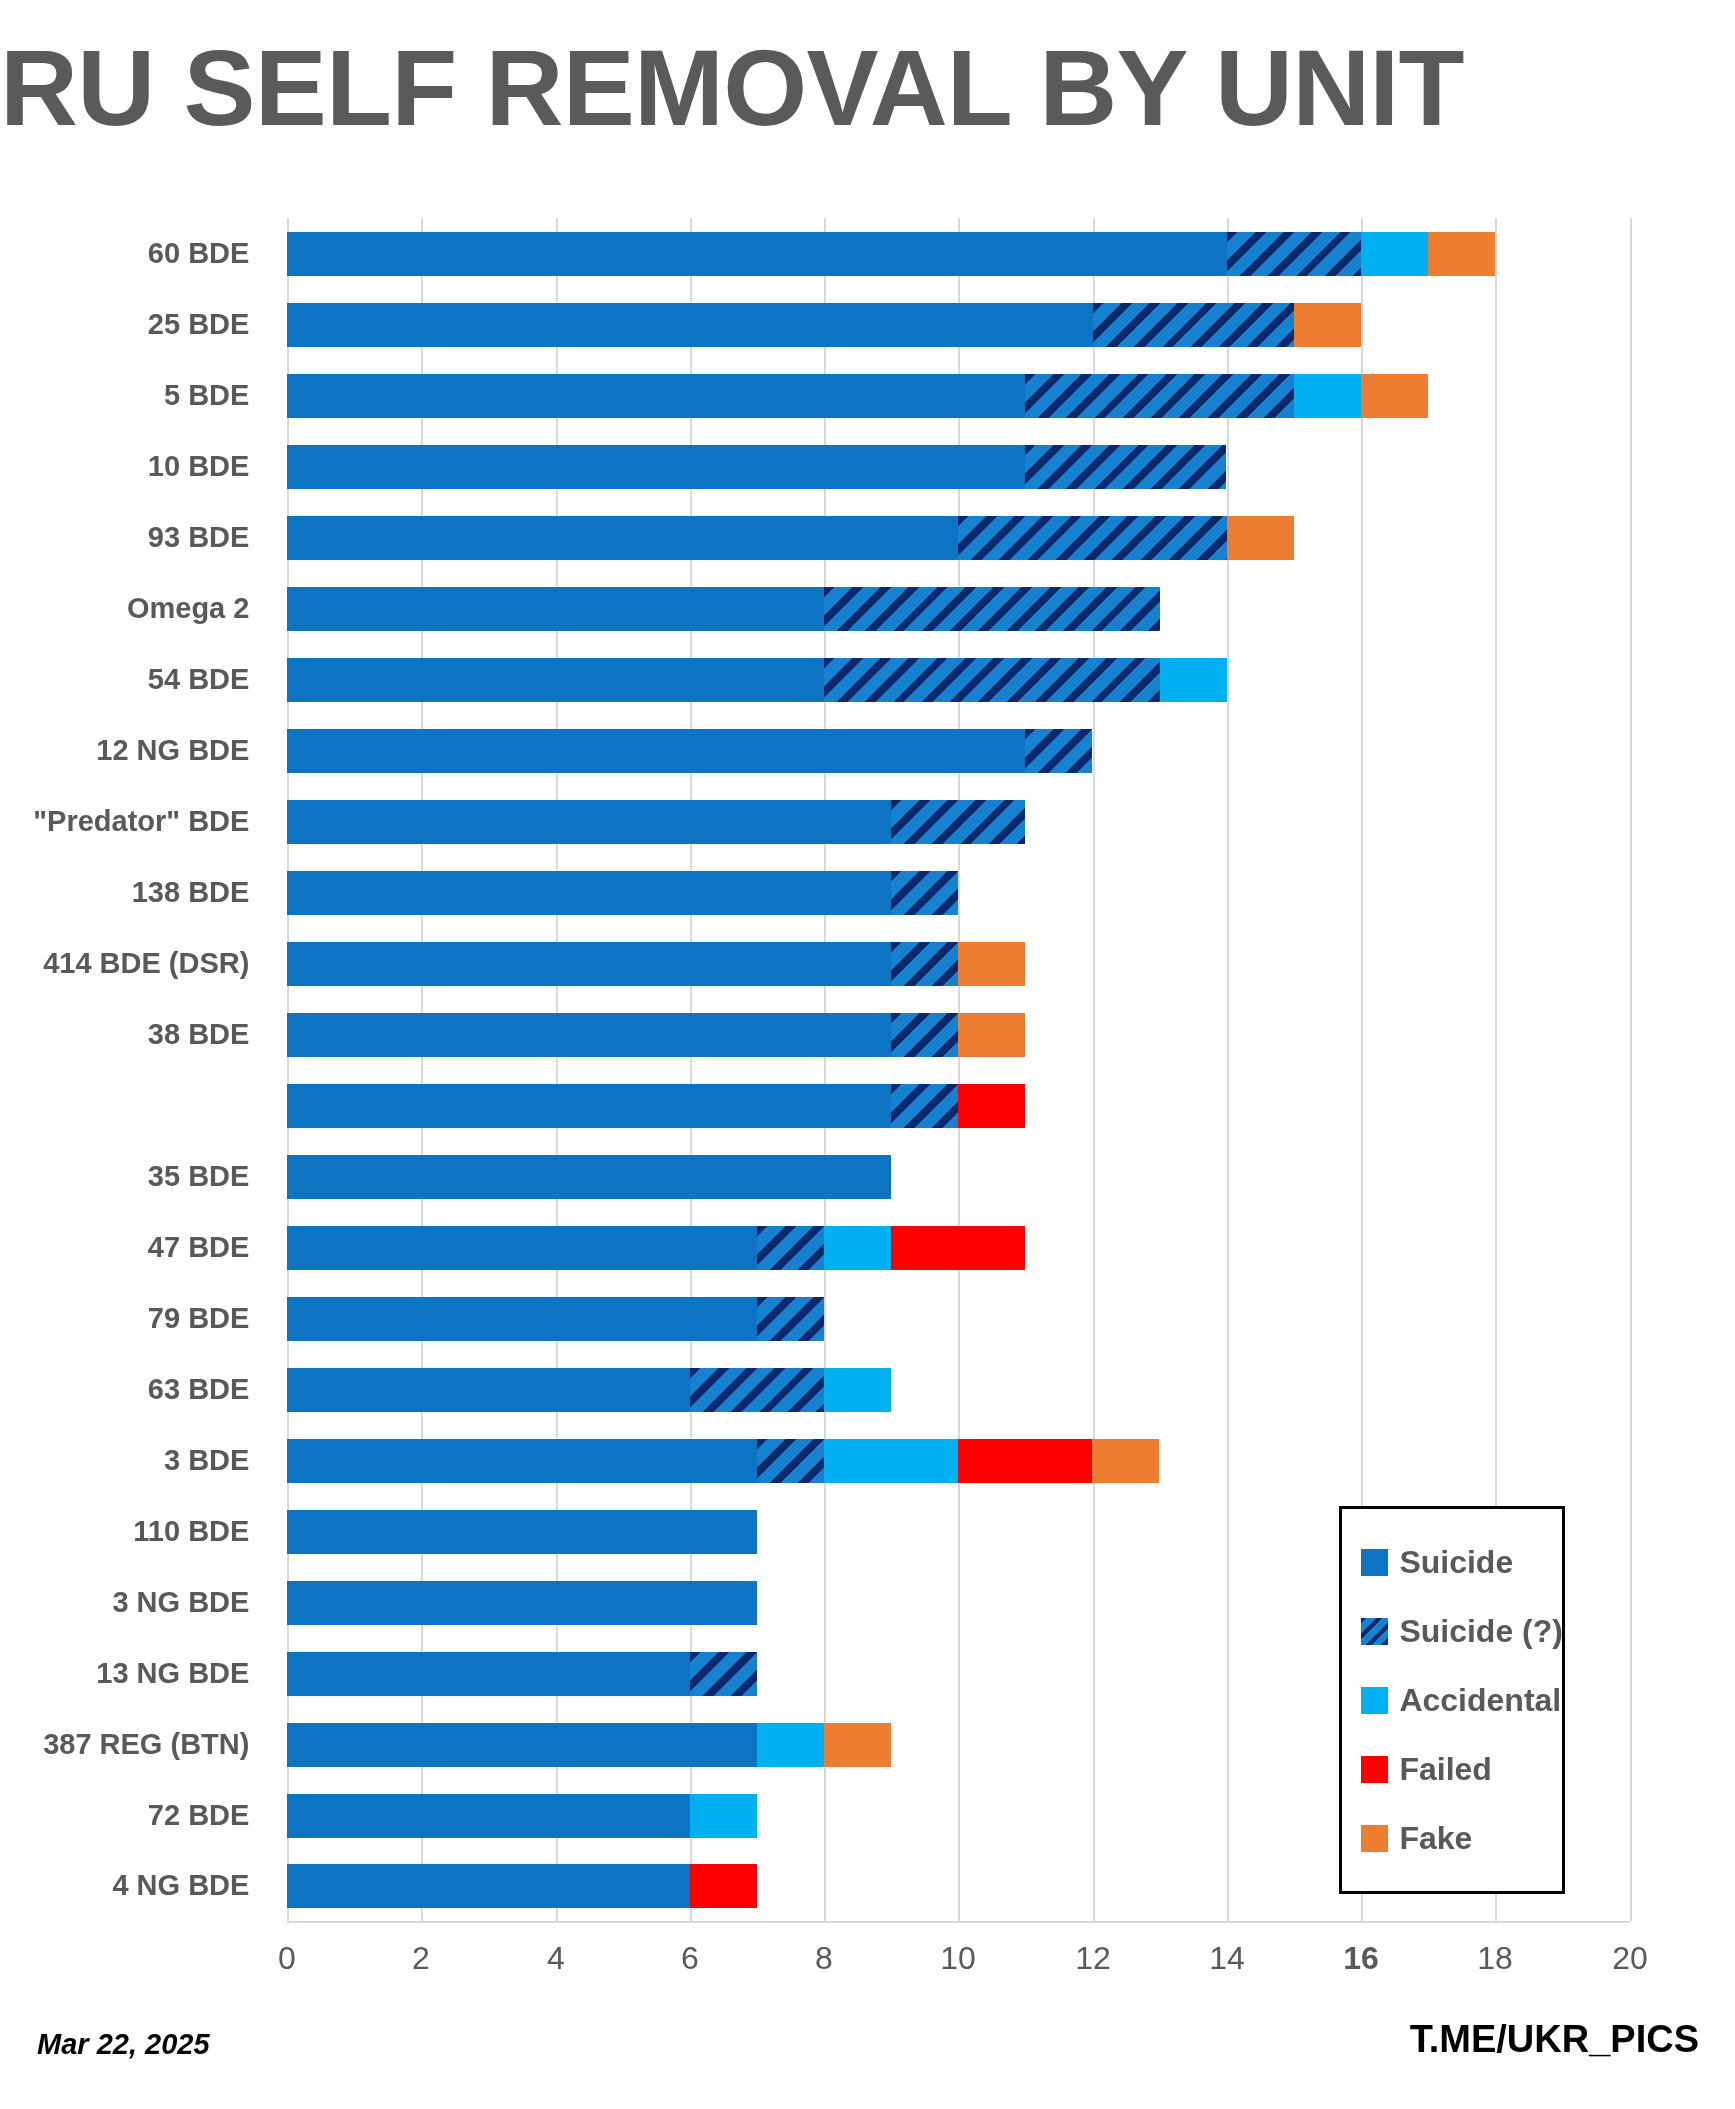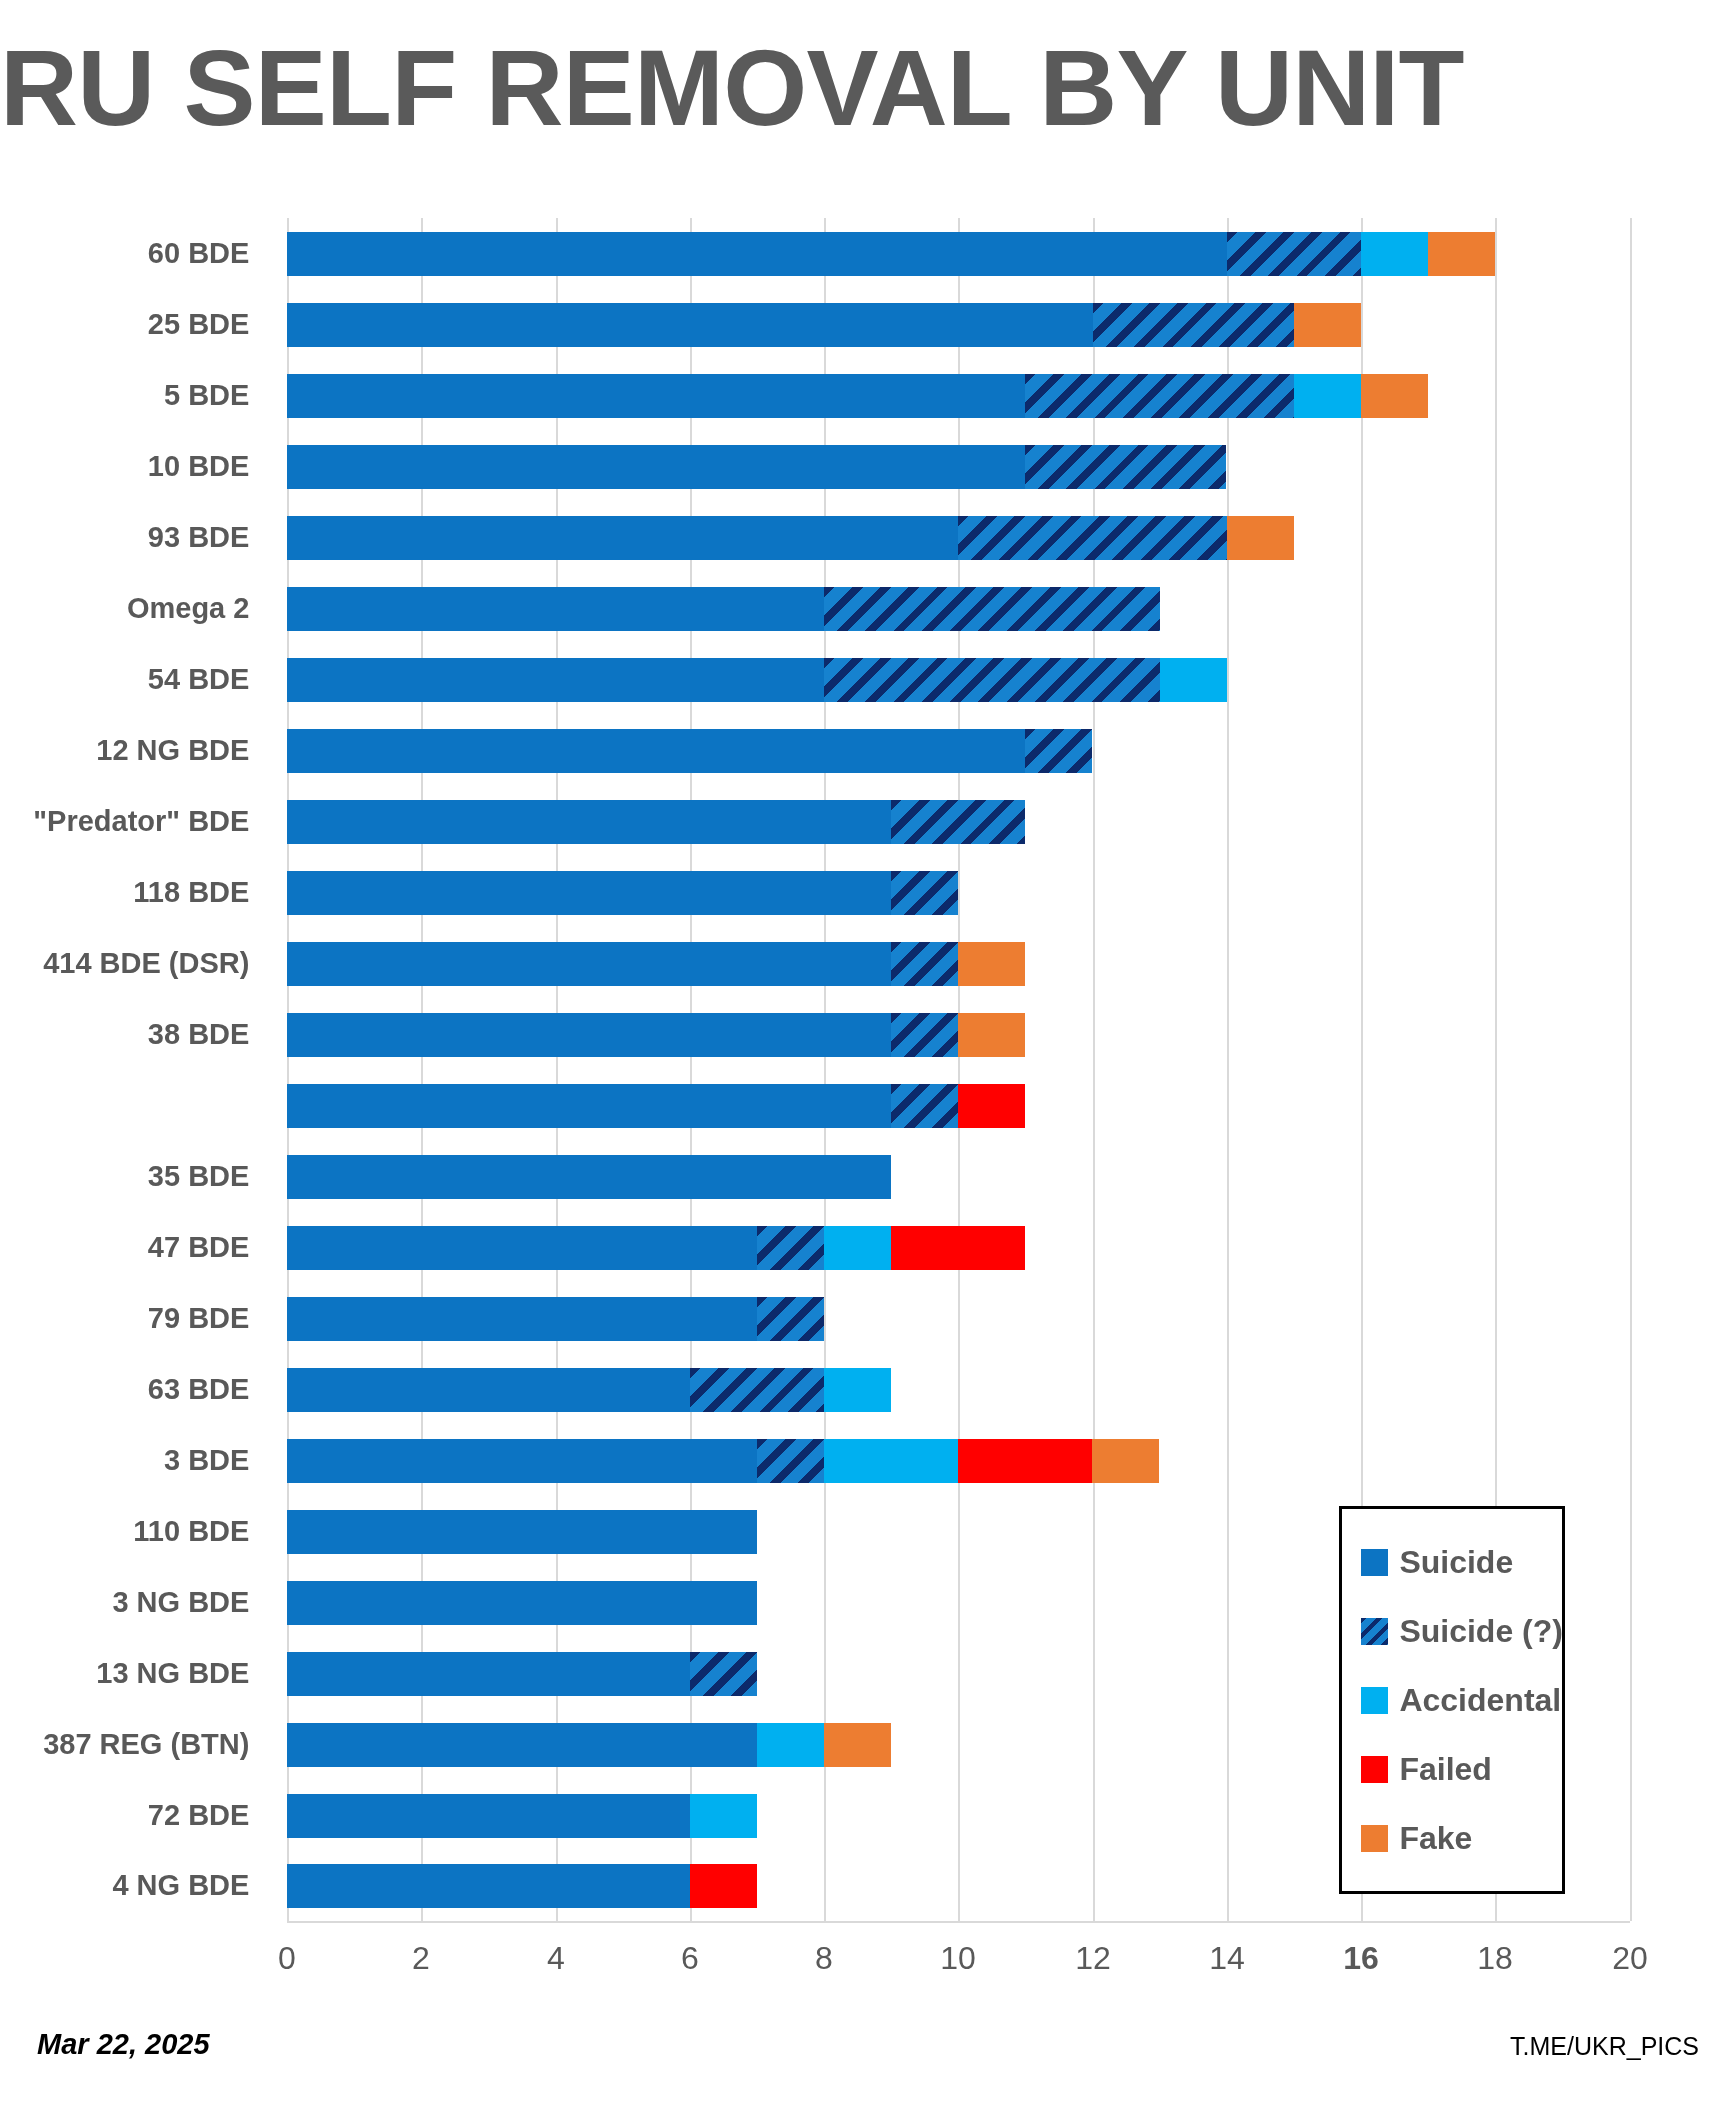--- a/index.html
+++ b/index.html
@@ -132,42 +132,42 @@
     left:37px;bottom:49px;
     font-size:29px;
     font-weight:bold;
     font-style:italic;
     color:#000000;
     white-space:nowrap;
   }
   #footer-source{
     position:absolute;
     right:37px;bottom:49px;
-    font-size:25px;
-    font-weight:normal;
+    font-size:38px;
+    font-weight:bold;
     color:#000000;
     white-space:nowrap;
   }
 </style>
 </head>
 <body>
 
 <div id="chart-title">RU SELF REMOVAL BY UNIT</div>
 
 <div id="ylabels">
     <div class="ylabel" style="top: 0px;">60 BDE</div>
     <div class="ylabel" style="top: 71px;">25 BDE</div>
     <div class="ylabel" style="top: 142px;">5 BDE</div>
     <div class="ylabel" style="top: 213px;">10 BDE</div>
     <div class="ylabel" style="top: 284px;">93 BDE</div>
     <div class="ylabel" style="top: 355px;">Omega 2</div>
     <div class="ylabel" style="top: 426px;">54 BDE</div>
     <div class="ylabel" style="top: 497px;">12 NG BDE</div>
     <div class="ylabel" style="top: 568px;">"Predator" BDE</div>
-    <div class="ylabel" style="top: 639px;">118 BDE</div>
+    <div class="ylabel" style="top: 639px;">138 BDE</div>
     <div class="ylabel" style="top: 710px;">414 BDE (DSR)</div>
     <div class="ylabel" style="top: 781px;">38 BDE</div>
     <div class="ylabel" style="top: 923px;">35 BDE</div>
     <div class="ylabel" style="top: 994px;">47 BDE</div>
     <div class="ylabel" style="top: 1065px; margin-left: 11px;">79 BDE</div>
     <div class="ylabel" style="top: 1136px;">63 BDE</div>
     <div class="ylabel" style="top: 1207px;">3 BDE</div>
     <div class="ylabel" style="top: 1278px;">110 BDE</div>
     <div class="ylabel" style="top: 1349px;">3 NG BDE</div>
     <div class="ylabel" style="top: 1420px;">13 NG BDE</div>

